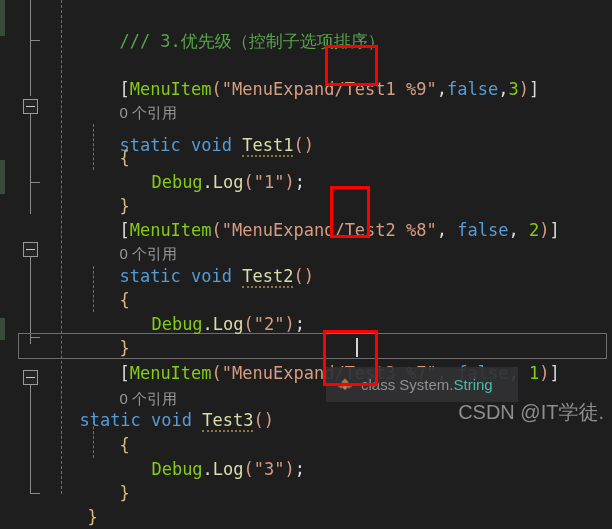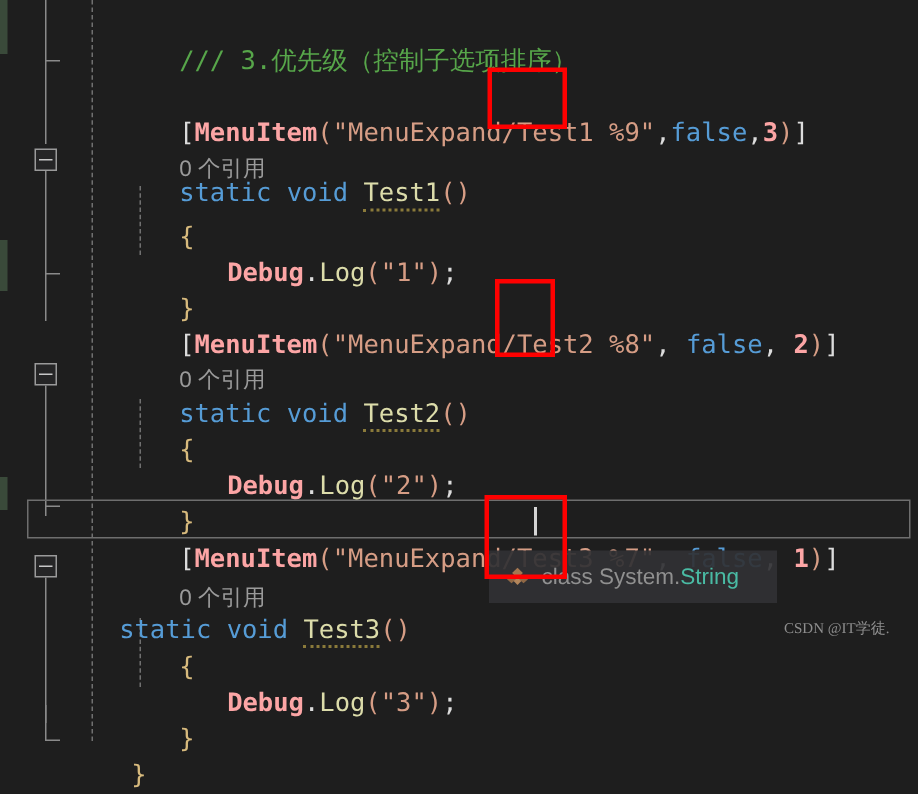--- a/index.html
+++ b/index.html
@@ -95,21 +95,21 @@
     font-size: 17px;
     letter-spacing: 0px;
   }
   .ind1 { padding-left: 58px; }
   .ind2 { padding-left: 90px; }
   .ind0 { padding-left: 26px; }
 
   
   .c-comment { color: #57a64a; }
   .c-keyword { color: #569cd6; }
-  .c-type    { color: #fca5a5; font-weight: bold; }
+  .c-type    { color: #84cc16; }
   .c-method  { color: #dcdcaa; }
   .c-string  { color: #d69d85; }
   .c-plain   { color: #dcdcdc; }
   .c-brace   { color: #d7ba7d; }
   .c-paren   { color: #d69d85; }
   .c-lens    { color: #9a9a9a; font-family: "Liberation Sans", sans-serif; font-size: 15px; }
   .underdot {
     border-bottom: 2px dotted #8a7a3a;
     padding-bottom: 0px;
   }
@@ -162,25 +162,25 @@
     flex: 0 0 auto;
     position: relative;
   }
   .tooltip .tip-text { white-space: pre; }
   .tip-ns { color: #9a9a9a; }
   .tip-cls { color: #4ec9b0; }
 
   
   .watermark {
     position: absolute;
-    right: 19px;
+    right: 8px;
     bottom: 8px;
     color: #8e8e8e;
-    font-family: Liberation Serif, serif;
-    font-size: 10px;
+    font-family: Liberation Sans, sans-serif;
+    font-size: 20px;
     white-space: pre;
   }
 </style>
 </head>
 <body>
 
 <div id="editor">
 
   <div class="fold-margin">
     <div class="scroll-mark" style="top:0px;height:36px;"></div>
@@ -215,21 +215,21 @@
 
 
     <div class="line ind1" style="top:50px;">
       <span class="c-plain">[</span><span class="c-type">MenuItem</span><span class="c-paren">(</span><span class="c-string">"MenuExpand/Test1 %9"</span><span class="c-plain">,</span><span class="c-keyword">false</span><span class="c-plain">,</span><span class="c-type">3</span><span class="c-paren">)</span><span class="c-plain">]</span>
     </div>
 
     <div class="line ind1" style="top:73px;">
       <span class="c-lens">0 个引用</span>
     </div>
 
-    <div class="line ind1" style="top:90px;">
+    <div class="line ind1" style="top:106px;">
       <span class="c-keyword">static</span><span class="c-plain"> </span><span class="c-keyword">void</span><span class="c-plain"> </span><span class="c-method underdot">Test1</span><span class="c-paren">(</span><span class="c-paren">)</span>
     </div>
 
     <div class="line ind1" style="top:119px;">
       <span class="c-brace">{</span>
     </div>
 
     <div class="line ind2" style="top:143px;">
       <span class="c-type">Debug</span><span class="c-plain">.</span><span class="c-method">Log</span><span class="c-paren">(</span><span class="c-string">"1"</span><span class="c-paren">)</span><span class="c-plain">;</span>
     </div>

